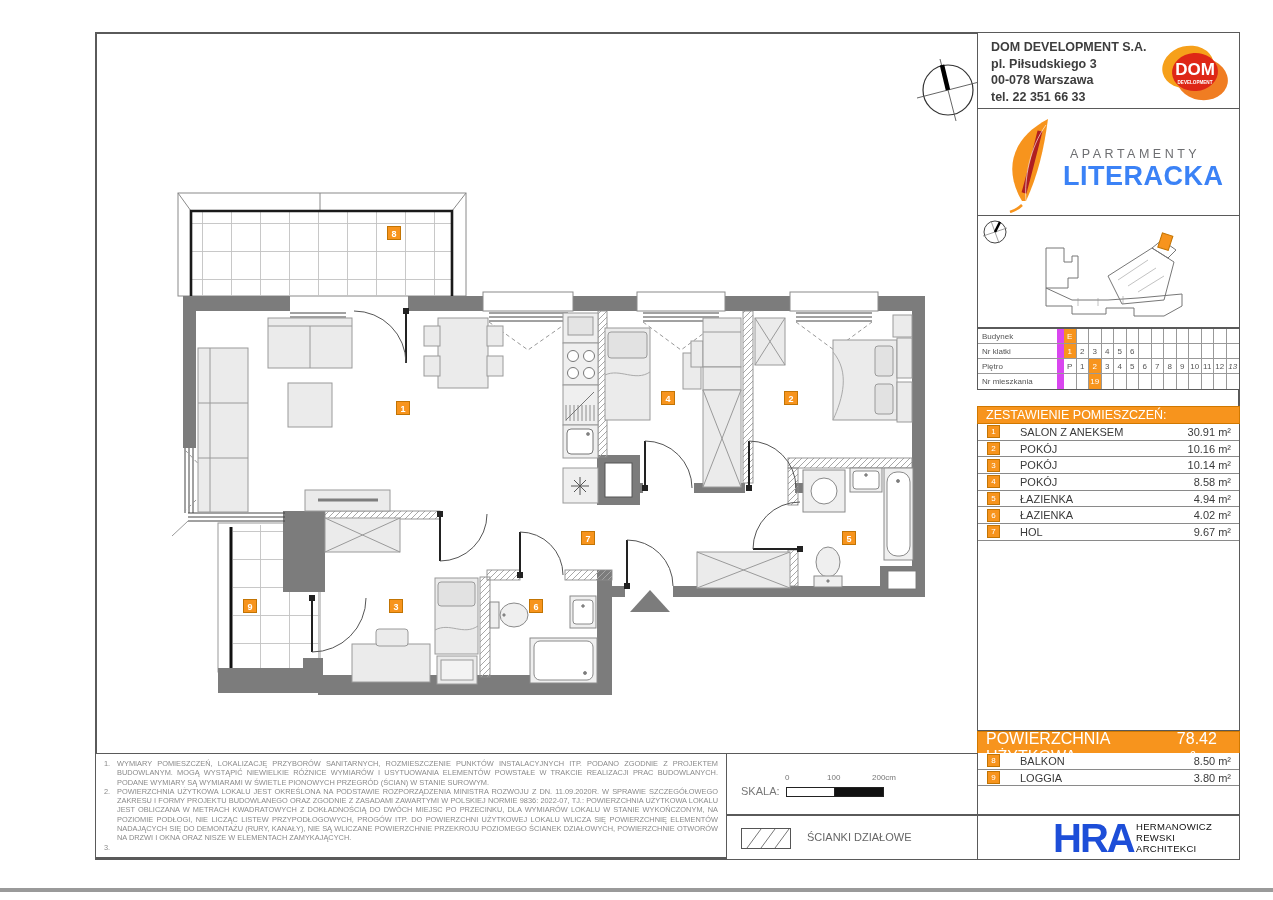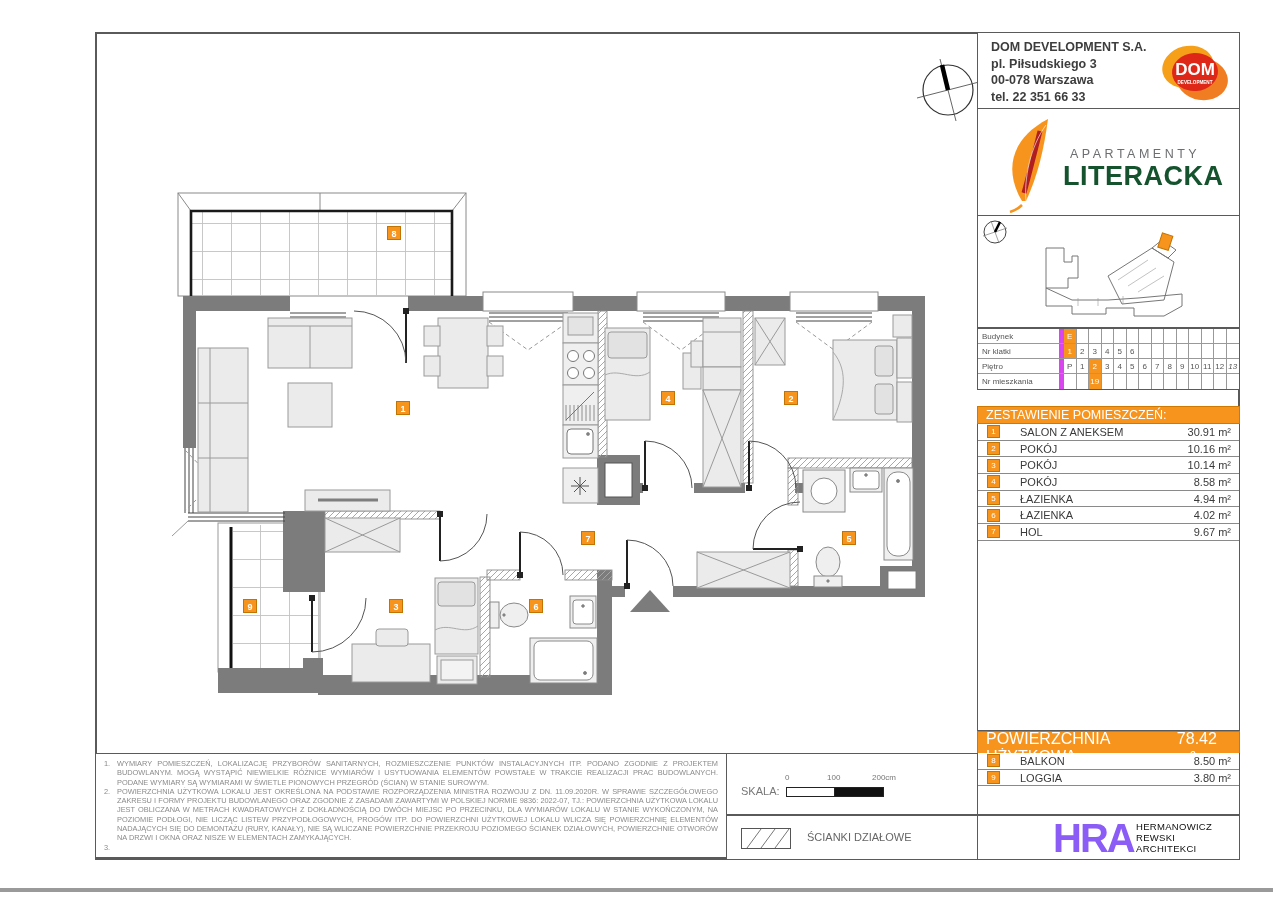--- a/index.html
+++ b/index.html
@@ -2,40 +2,40 @@
 <html><head>
 <meta charset="utf-8">
 <style>
   html,body{margin:0;padding:0;background:#fff;font-family:"Liberation Sans",sans-serif;}
   #sheet{position:relative;width:1273px;height:900px;background:#fff;overflow:hidden;}
   .abs{position:absolute;}
   .box{position:absolute;border:1px solid #5a5a5a;box-sizing:border-box;background:#fff;}
   
   .addr{font-size:12.5px;font-weight:bold;color:#3d3d3d;line-height:16.5px;}
   .apt-line1{font-size:12.5px;letter-spacing:3.5px;color:#6d6e71;}
-  .apt-line2{font-size:27px;font-weight:bold;letter-spacing:.5px;color:#14532d;line-height:26px;}
+  .apt-line2{font-size:27px;font-weight:bold;letter-spacing:.5px;color:#3b82f6;line-height:26px;}
   .itable{position:absolute;left:977px;top:328px;width:263px;height:62px;border:1px solid #5a5a5a;box-sizing:border-box;display:grid;grid-template-rows:repeat(4,1fr);background:#fff;}
   .itrow{display:grid;grid-template-columns:86px repeat(14,1fr);border-bottom:1px solid #999;}
   .itrow:last-child{border-bottom:none;}
-  .itlabel{font-size:8px;color:#555;padding-left:4px;display:flex;align-items:center;border-right:5px solid #d946ef;}
+  .itlabel{font-size:8px;color:#555;padding-left:4px;display:flex;align-items:center;border-right:7px solid #d946ef;}
   .itcell{font-size:8px;color:#555;display:flex;align-items:center;justify-content:center;border-right:1px solid #999;}
   .itcell:last-child{border-right:none;font-style:italic;}
   .hl{background:#F7941D;color:#fff;}
   .obar{position:absolute;left:977px;width:263px;background:#F7941D;color:#fff;display:flex;align-items:center;box-sizing:border-box;border:1px solid #d07800;}
   .rrow{display:grid;grid-template-columns:34px 1fr 78px;align-items:center;border-bottom:1px solid #8a8a8a;height:15.7px;}
   .rno{width:11px;height:11px;background:#F7941D;border:1px solid #c27403;color:#fff;font-size:8px;display:flex;align-items:center;justify-content:center;margin-left:9px;}
   .rname{font-size:11px;color:#3a3a3a;padding-left:8px;}
   .rarea{font-size:11px;color:#3a3a3a;text-align:right;padding-right:8px;}
   
   .notes{font-size:7.4px;line-height:9.3px;color:#8a8a8a;text-align:justify;}
   .note-item{display:flex;}
   .note-num{width:13px;flex:none;}
   
   .graybar{position:absolute;left:0;top:888px;width:1273px;height:4px;background:#9a9a9a;}
-  .hra-big{font-size:40px;font-weight:bold;letter-spacing:-2px;color:#8b5cf6;font-stretch:condensed;}
+  .hra-big{font-size:40px;font-weight:bold;letter-spacing:-2px;color:#1d4ed8;font-stretch:condensed;}
   .hra-small{font-size:9.5px;line-height:11px;color:#0e0e0e;letter-spacing:.3px;}
   .sk{font-size:11px;color:#777;}
   svg text{font-family:"Liberation Sans",sans-serif;}
 </style>
 </head>
 <body>
 
 <div id="sheet">
 
   <div class="box" style="left:95px;top:32px;width:1145px;height:828px;border-width:2px;"></div>

